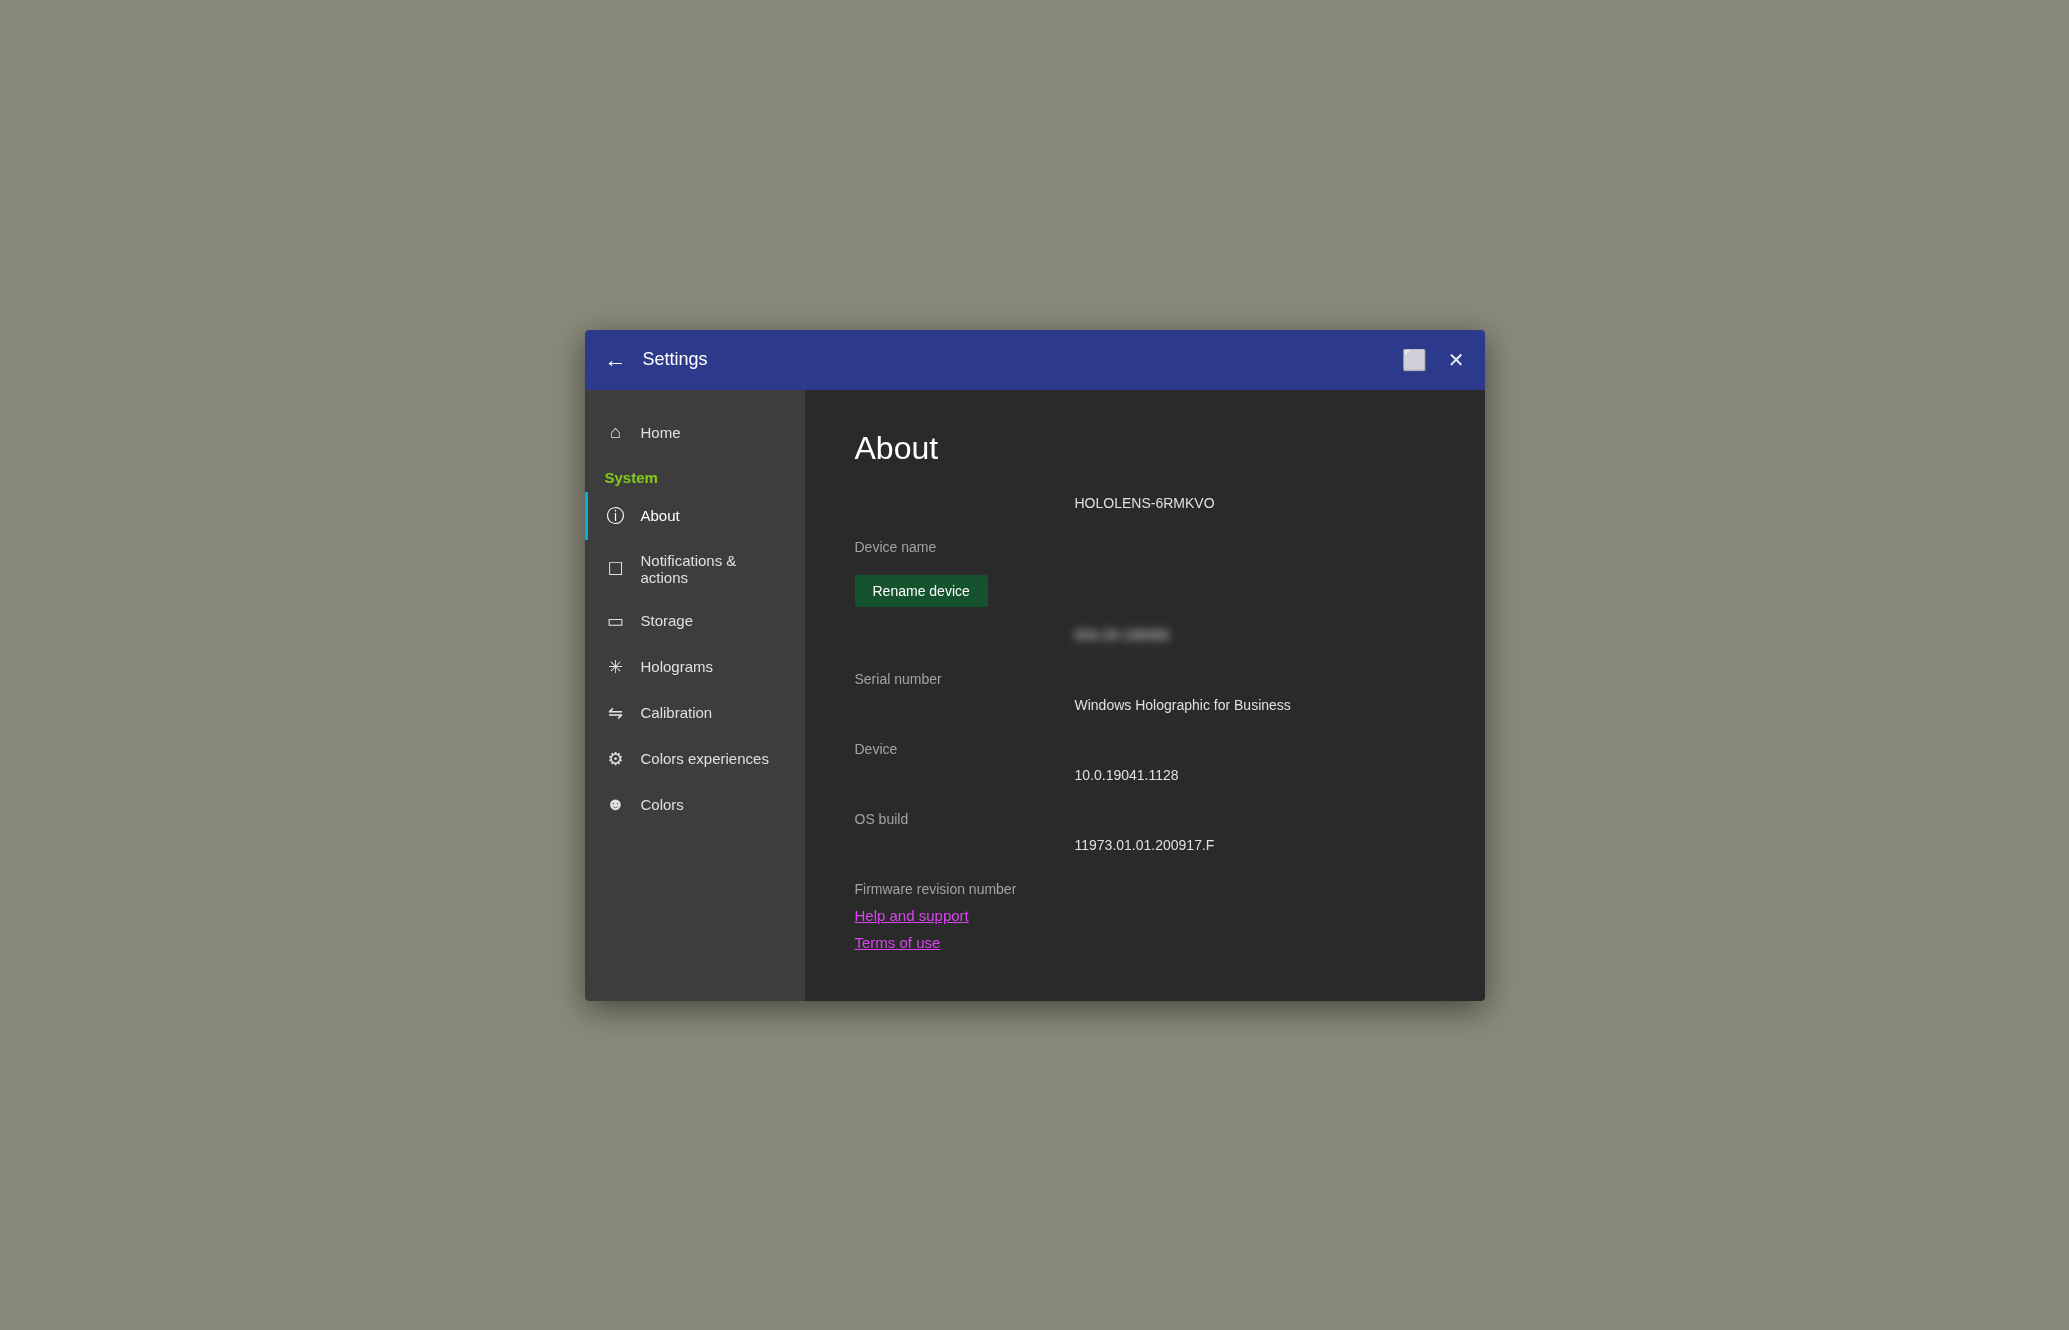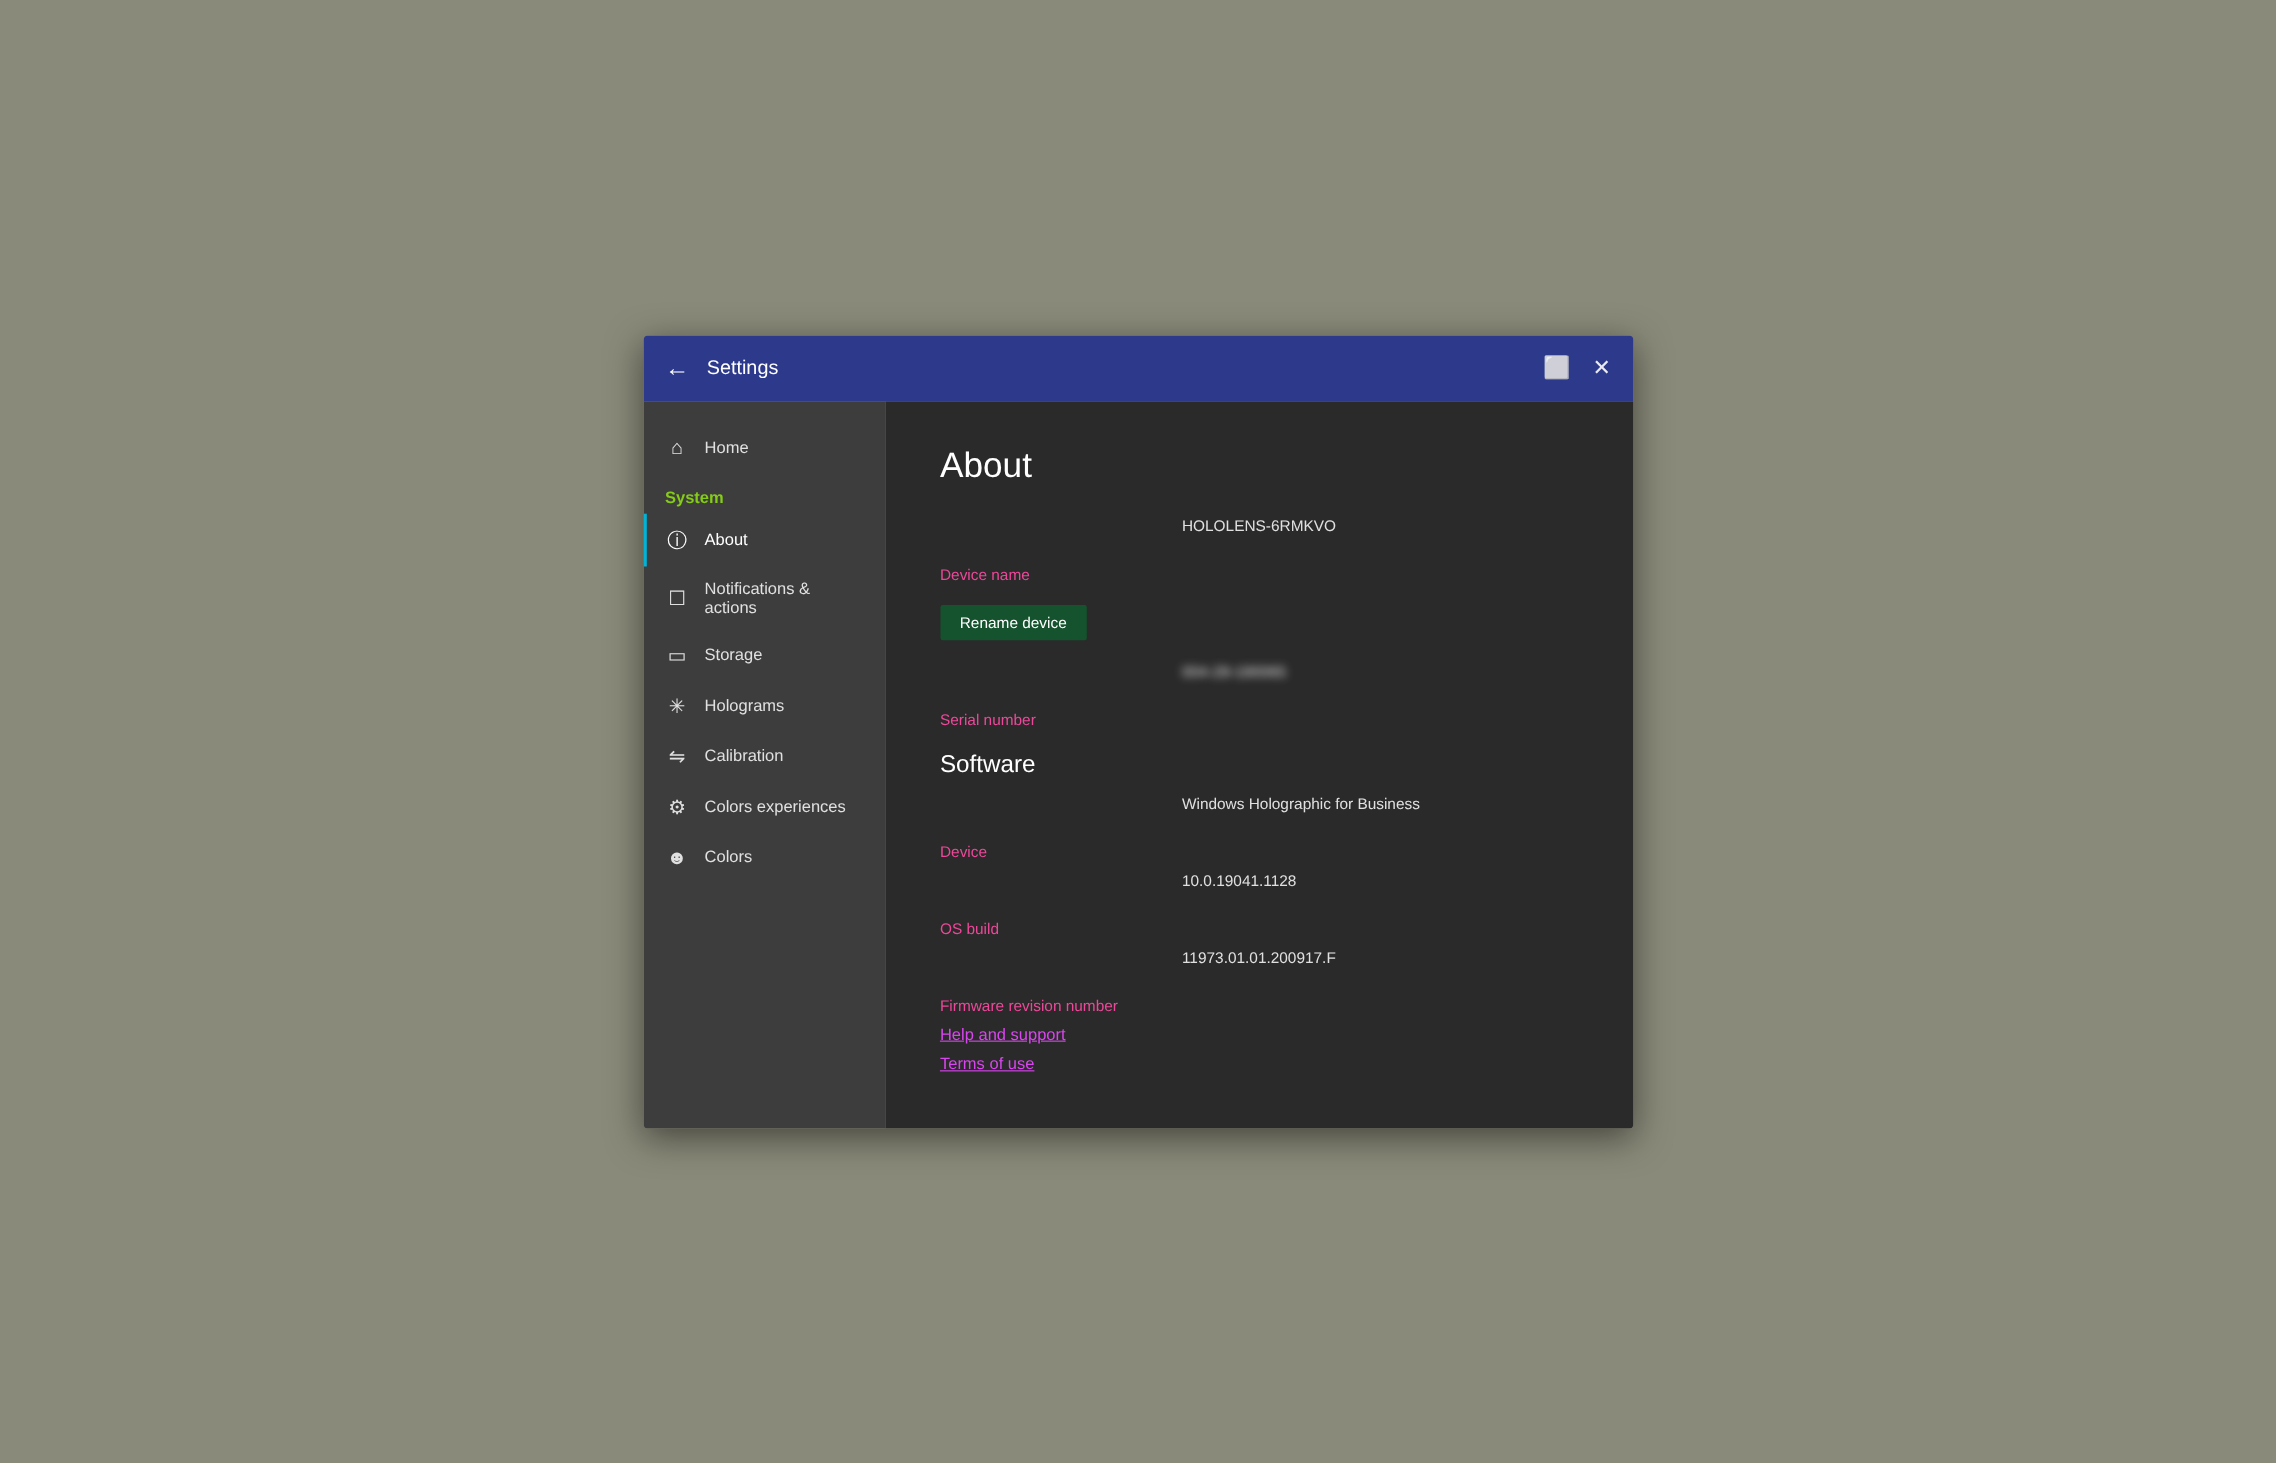--- a/index.html
+++ b/index.html
@@ -135,21 +135,21 @@
       margin-bottom: 28px;
     }
 
     .info-row {
       display: flex;
       align-items: flex-start;
       margin-bottom: 10px;
     }
 
     .info-label {
-      color: #ec4899;
+      color: #a3a3a3;
       font-size: 14px;
       width: 220px;
       flex-shrink: 0;
       margin-top: 44px;
     }
 
     .info-value {
       color: #e0e0e0;
       font-size: 14px;
     }
@@ -262,21 +262,20 @@
         <span class="info-value">HOLOLENS-6RMKVO</span>
       </div>
 
       <button class="rename-btn">Rename device</button>
 
       <div class="info-row">
         <span class="info-label">Serial number</span>
         <span class="info-value blurred">004-29-190065</span>
       </div>
 
-      <h2 class="section-heading">Software</h2>
 
       <div class="info-row">
         <span class="info-label">Device</span>
         <span class="info-value">Windows Holographic for Business</span>
       </div>
 
       <div class="info-row">
         <span class="info-label">OS build</span>
         <span class="info-value">10.0.19041.1128</span>
       </div>

